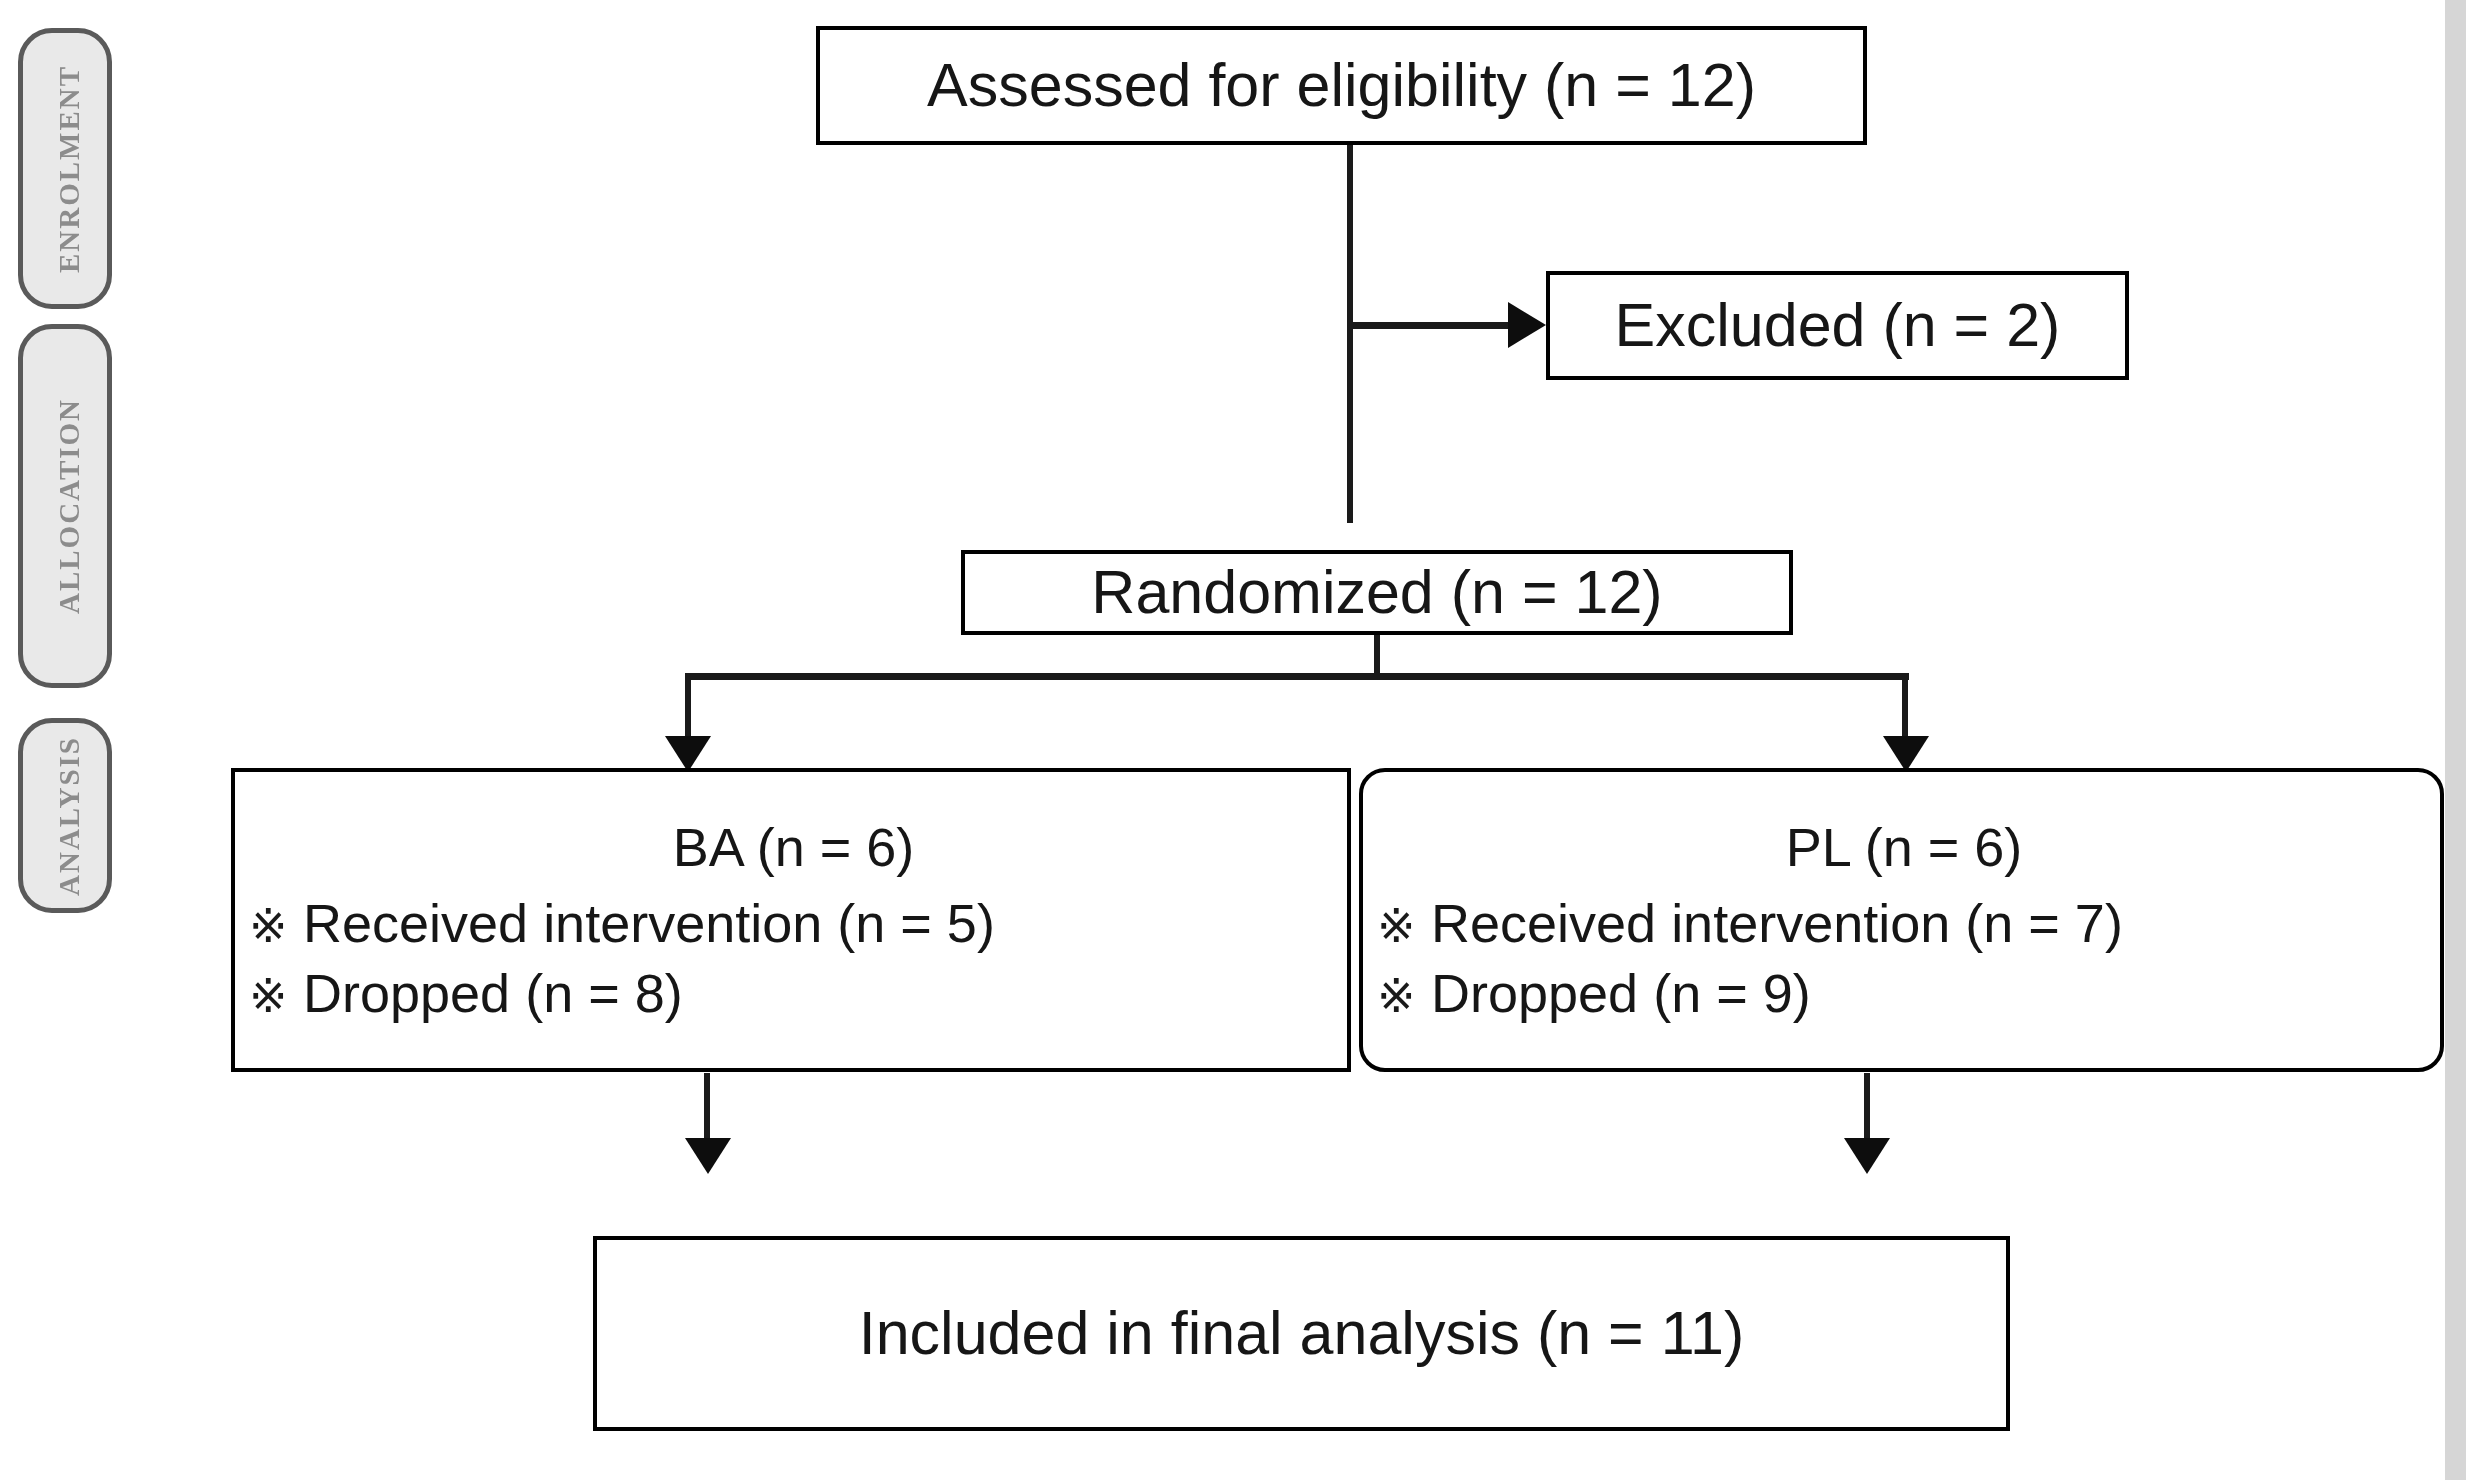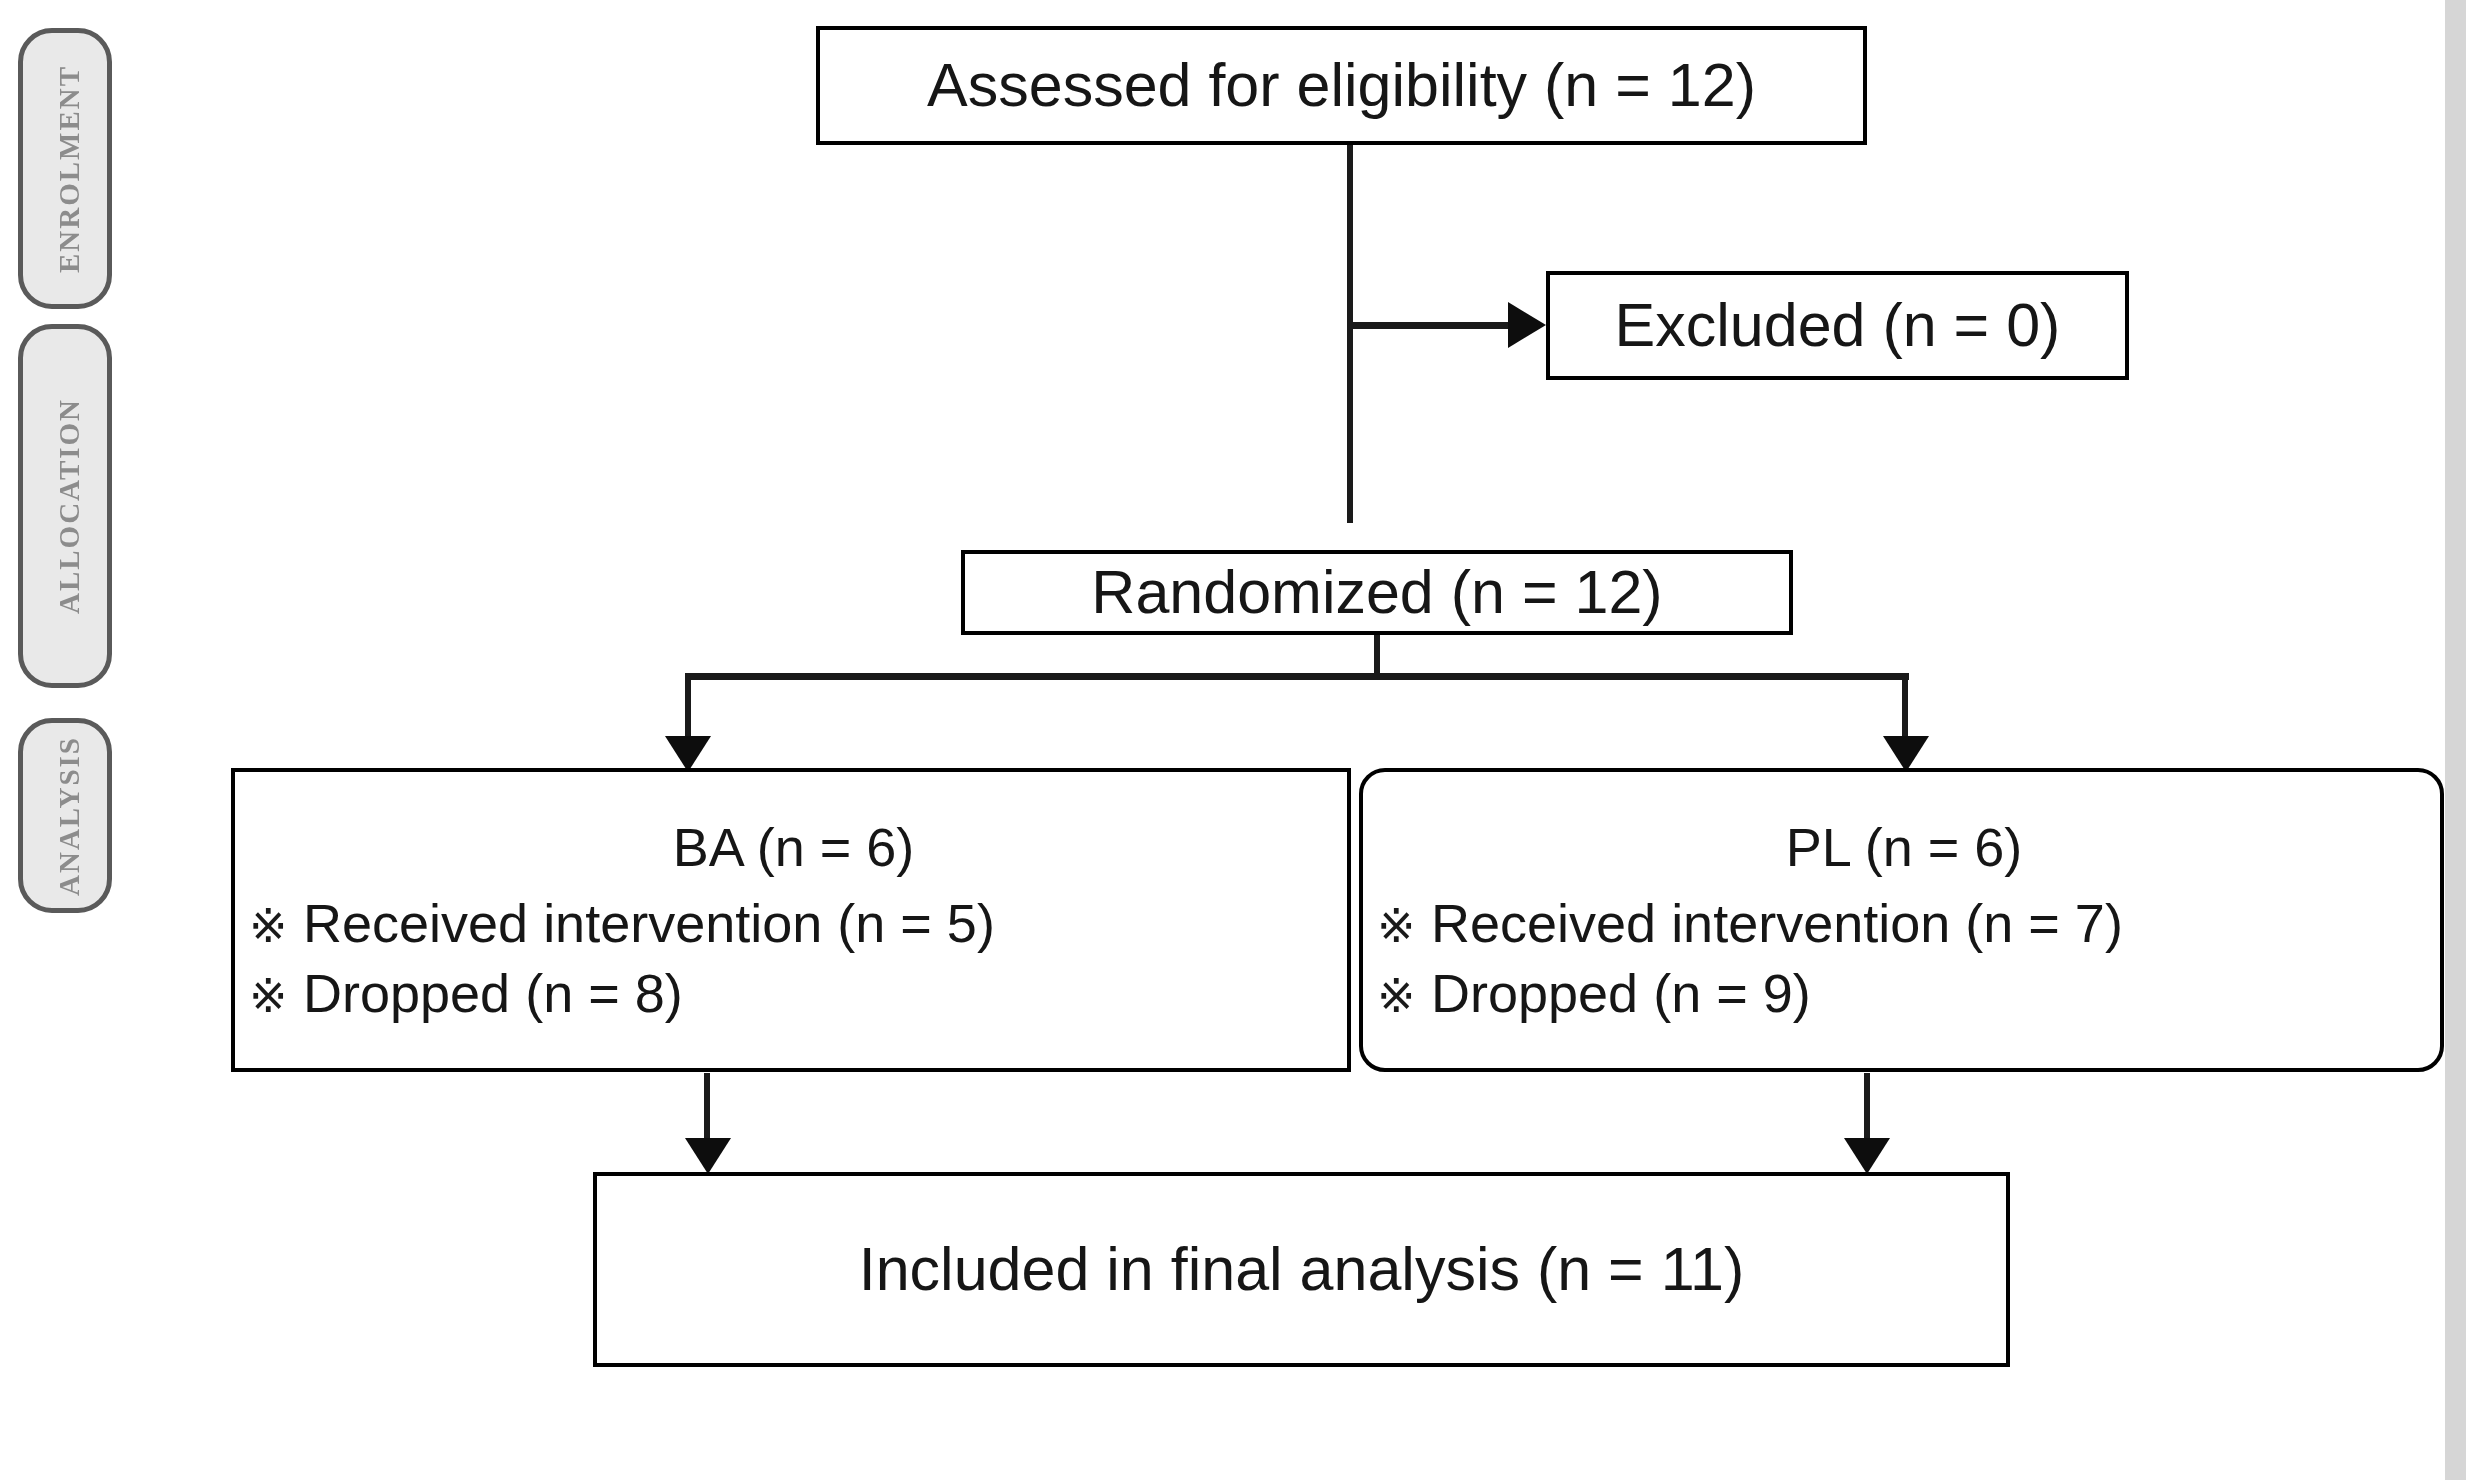--- a/index.html
+++ b/index.html
@@ -86,21 +86,21 @@
     font-size: 46px;
     color: #1a1a1a;
     vertical-align: baseline;
   }
 
   #box-assessed   { left: 816px;  top: 26px;   width: 1051px; height: 119px; }
   #box-excluded   { left: 1546px; top: 271px;  width: 583px;  height: 109px; }
   #box-randomized { left: 961px;  top: 550px;  width: 832px;  height: 85px; }
   #box-ba         { left: 231px;  top: 768px;  width: 1120px; height: 304px; }
   #box-pl         { left: 1359px; top: 768px;  width: 1085px; height: 304px; border-radius: 26px; }
-  #box-analysis   { left: 593px;  top: 1172px; width: 1417px; height: 195px; }
+  #box-analysis   { left: 593px;  top: 1236px; width: 1417px; height: 195px; }
 
   #box-ba .line, #box-pl .line { font-size: 54px; line-height: 1.30; }
   #box-ba .title, #box-pl .title { text-align: center; padding-left: 5px; margin-bottom: 6px; }
 
   
   .conn {
     position: absolute;
     background: #1a1a1a;
   }
   .vline { width: 6px; }
@@ -173,21 +173,21 @@
   <div class="conn vline" id="ba-stem"></div>
   <div class="conn vline" id="pl-stem"></div>
   <div class="arrow-down" id="ba-head"></div>
   <div class="arrow-down" id="pl-head"></div>
 
   <div class="flow-box center" id="box-assessed">
     <div class="line">Assessed for eligibility (n = 12)</div>
   </div>
 
   <div class="flow-box center" id="box-excluded">
-    <div class="line">Excluded (n = 0)</div>
+    <div class="line">Excluded (n = 2)</div>
   </div>
 
   <div class="flow-box center" id="box-randomized">
     <div class="line">Randomized (n = 12)</div>
   </div>
 
   <div class="flow-box left" id="box-ba">
     <div class="line title">BA (n = 6)</div>
     <div class="line">
       <span class="bullet-mark">※</span><span>Received intervention (n = 5)</span>

